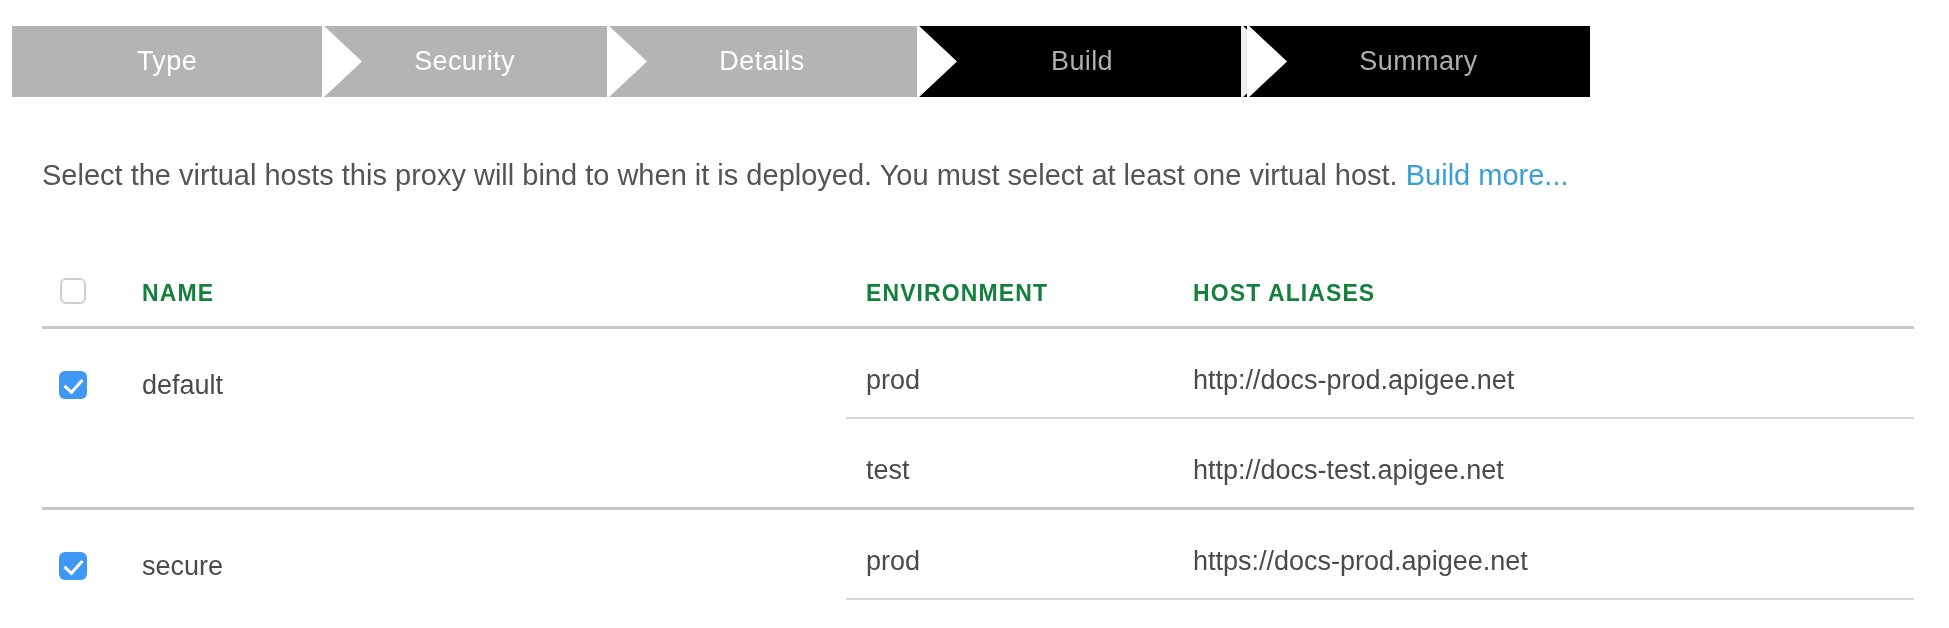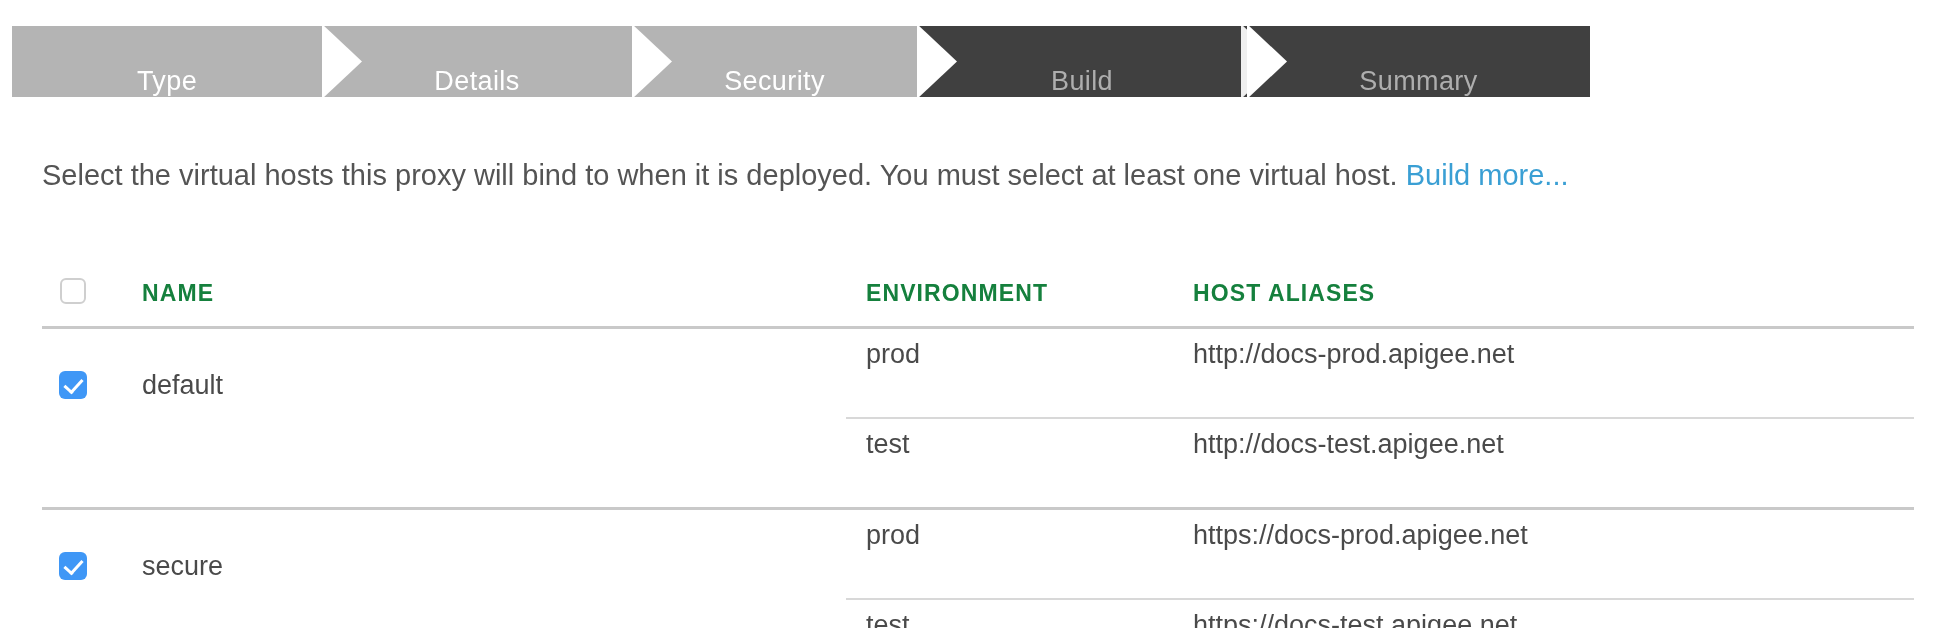--- a/index.html
+++ b/index.html
@@ -22,31 +22,31 @@
     left: 12px; top: 26px;
     width: 1908px; height: 71px;
     display: flex;
     overflow: hidden;
   }
   .step {
     position: relative;
     flex: 0 0 auto;
     height: 71px;
     display: flex;
-    align-items: flex-end;
+    align-items: center;
     justify-content: center;
     font-size: 27px;
     letter-spacing: 0.4px;
     white-space: nowrap;
     user-select: none;
   }
   .step-label { position: relative; z-index: 3; display: block; }
 
   .step.active { background: #b4b4b4; color: #ffffff; }
-  .step.inactive { background: #404040; color: #aeaeae; }
+  .step.inactive { background: #000000; color: #aeaeae; }
 
   
   .step .chev-white,
   .step .chev-fill {
     content: "";
     position: absolute;
     top: -2px;
     width: 40px;
     height: 75px;
     z-index: 2;
@@ -129,21 +129,21 @@
     width: calc(100% - 804px);
   }
 
   .group { position: relative; }
   .subrow {
     position: relative;
     height: 88px;
   }
   .subrow .cell {
     position: absolute;
-    top: 10px;
+    top: 36px;
     font-size: 27px;
     color: #4a4a4a;
     white-space: nowrap;
   }
   .cell-env  { left: 824px; }
   .cell-host { left: 1151px; }
 
   .group-head {
     position: absolute;
     left: 0; top: 0;
@@ -182,28 +182,28 @@
 <body>
 
 <div class="wizard">
 
   <div class="step active step-0">
     <span class="step-label">Type</span>
     <span class="chev-fill"></span>
     <span class="chev-white"></span>
   </div>
 
+  <div class="step active step-2">
+    <span class="step-label">Security</span>
+    <span class="chev-fill"></span>
+    <span class="chev-white"></span>
+  </div>
+
   <div class="step active step-1">
     <span class="step-label">Details</span>
-    <span class="chev-fill"></span>
-    <span class="chev-white"></span>
-  </div>
-
-  <div class="step active step-2">
-    <span class="step-label">Security</span>
     <span class="chev-fill"></span>
     <span class="chev-white"></span>
   </div>
 
 
   <div class="step inactive step-4">
     <span class="step-label">Build</span>
     <span class="chev-fill"></span>
     <span class="chev-white"></span>
   </div>

